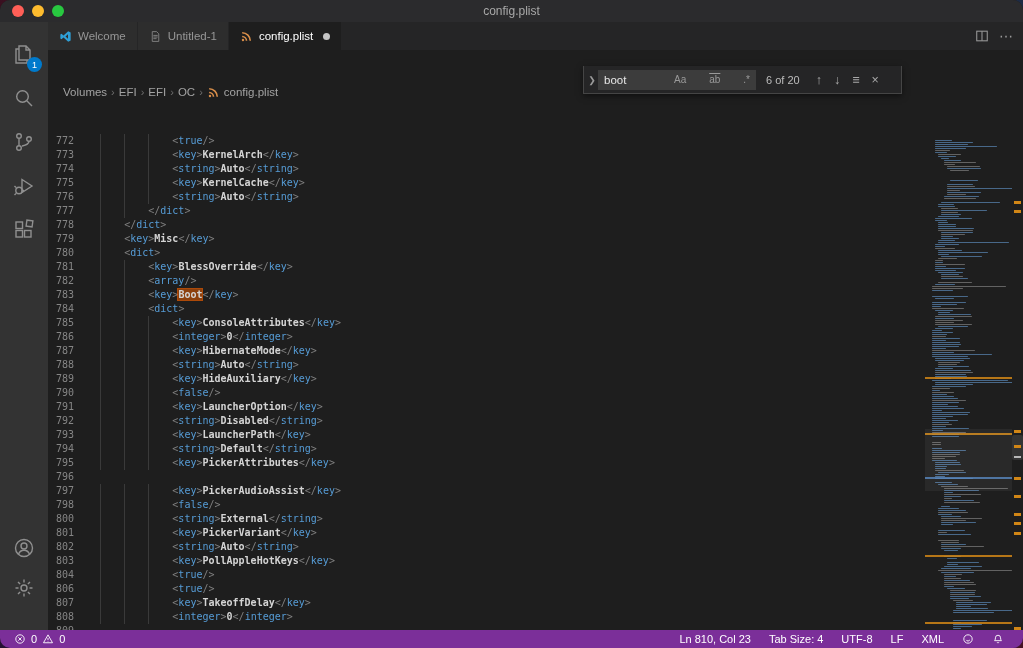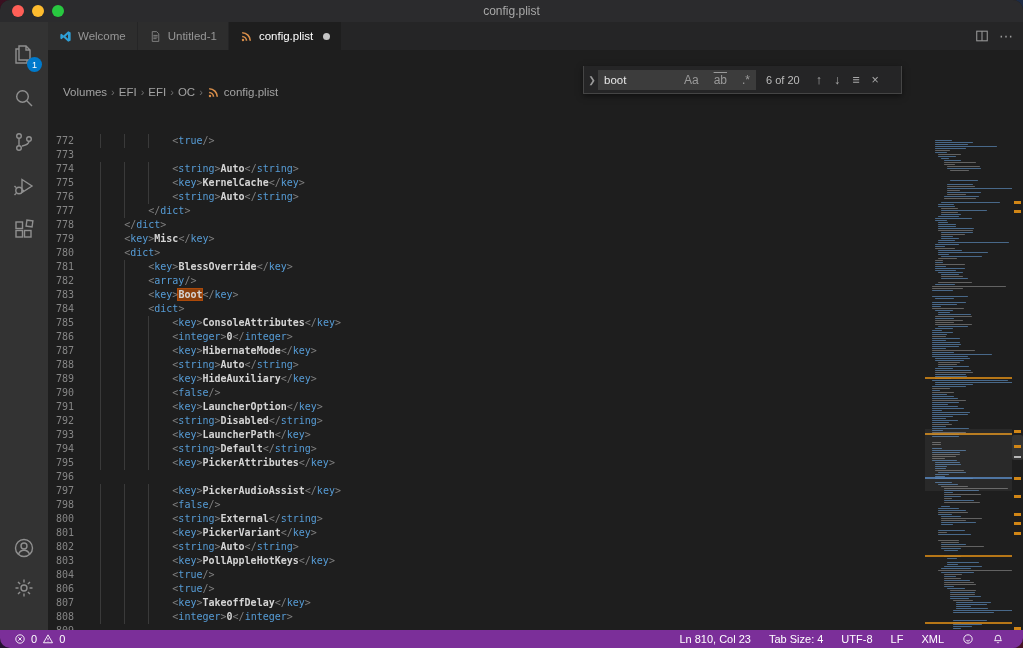--- a/index.html
+++ b/index.html
@@ -62,21 +62,21 @@
   .rl-mark { position:absolute; left:2px; width:7px; }
   .rl-slider { position:absolute; left:0; width:11px; background:rgba(121,121,121,0.25); border-radius:2px; }
   
   .find { position:absolute; top:44px; right:121px; width:319px; height:28px; background:#252526;
           border:1px solid #454545; border-top:none; box-shadow:0 2px 6px rgba(0,0,0,0.5);
           display:flex; align-items:center; z-index:5; }
   .find-toggle { width:14px; height:100%; display:flex; align-items:center; justify-content:center;
                  color:#9a9a9a; font-size:9px; cursor:pointer; border-left:2px solid transparent; }
   .find-input { width:158px; height:20px; background:#3c3c3c; display:flex; align-items:center; padding:0 3px 0 6px; }
   .find-query { flex:1; color:#e6e6e6; font-size:11.5px; font-family:"Liberation Sans", sans-serif; }
-  .find-opt { color:#9a9a9a; font-size:12px; padding:1px 3px; margin-left:9px; cursor:pointer; border-radius:2px; white-space:nowrap; }
+  .find-opt { color:#9a9a9a; font-size:10px; padding:1px 3px; margin-left:17px; cursor:pointer; border-radius:2px; white-space:nowrap; }
   .find-opt.ww { text-decoration:overline; }
   .find-count { color:#bcbcbc; font-size:11px; margin:0 10px 0 10px; white-space:nowrap; }
   .find-btn { color:#a8a8a8; font-size:12.5px; margin:0 6px; cursor:pointer; }
   
   .statusbar { height:18px; flex:none; display:flex; align-items:center; color:#ffffff;
                font-size:11px; padding:0 10px 0 14px; }
   .sb-left { display:flex; align-items:center; gap:5px; cursor:pointer; }
   .sb-right { margin-left:auto; display:flex; align-items:center; gap:0; }
   .sb-item { padding:0 9px; cursor:pointer; white-space:nowrap; }
   .sb-icon { display:flex; align-items:center; }
@@ -212,20 +212,21 @@
         </div>
 
       <div class="editor">
         <div class="lines" id="lines">
             <div class="line">
               <span class="num">772</span>
               <span class="code"><span class="guide" style="left: 26.08px;"></span><span class="guide" style="left: 50.16px;"></span><span class="guide" style="left: 74.24px;"></span>                <span class="p">&lt;</span><span class="t">true</span><span class="p">/&gt;</span></span>
             </div>
             <div class="line">
               <span class="num">773</span>
+              <span class="code"><span class="guide" style="left: 26.08px;"></span><span class="guide" style="left: 50.16px;"></span><span class="guide" style="left: 74.24px;"></span>                <span class="p">&lt;</span><span class="t">key</span><span class="p">&gt;</span><span class="x">KernelArch</span><span class="p">&lt;/</span><span class="t">key</span><span class="p">&gt;</span></span>
             </div>
             <div class="line">
               <span class="num">774</span>
               <span class="code"><span class="guide" style="left: 26.08px;"></span><span class="guide" style="left: 50.16px;"></span><span class="guide" style="left: 74.24px;"></span>                <span class="p">&lt;</span><span class="t">string</span><span class="p">&gt;</span><span class="x">Auto</span><span class="p">&lt;/</span><span class="t">string</span><span class="p">&gt;</span></span>
             </div>
             <div class="line">
               <span class="num">775</span>
               <span class="code"><span class="guide" style="left: 26.08px;"></span><span class="guide" style="left: 50.16px;"></span><span class="guide" style="left: 74.24px;"></span>                <span class="p">&lt;</span><span class="t">key</span><span class="p">&gt;</span><span class="x">KernelCache</span><span class="p">&lt;/</span><span class="t">key</span><span class="p">&gt;</span></span>
             </div>
             <div class="line">

